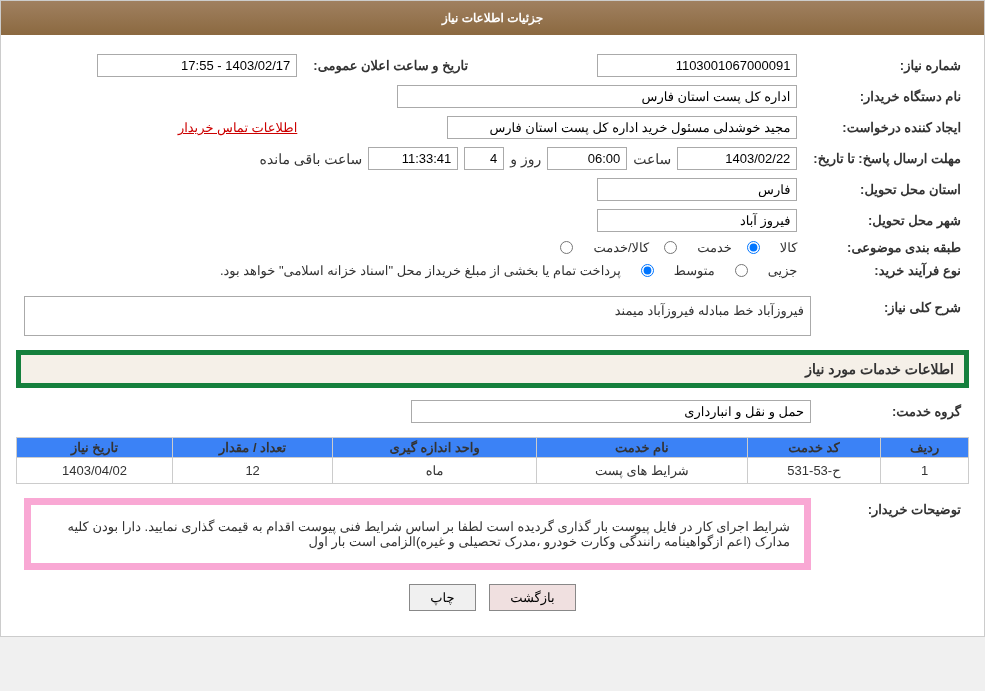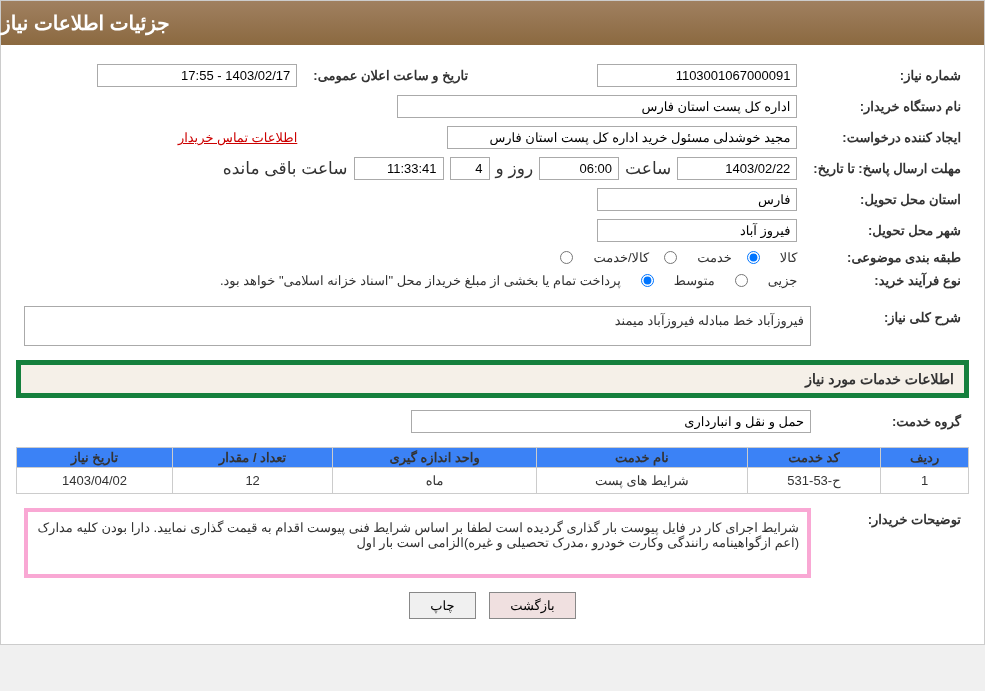--- a/index.html
+++ b/index.html
@@ -12,23 +12,23 @@
     }
     .page-wrapper {
       max-width: 985px;
       margin: 0 auto;
       background: #fff;
       border: 1px solid #ccc;
     }
     .header-bar {
       background: linear-gradient(to bottom, #a08060, #8b6940);
       color: #fff;
-      text-align: left;
+      text-align: center;
       padding: 10px 0;
-      font-size: 20px;
+      font-size: 12px;
       font-weight: bold;
     }
     .content-area {
       padding: 15px;
     }
     .info-table {
       width: 100%;
       border-collapse: collapse;
       margin-bottom: 10px;
     }
@@ -63,21 +63,21 @@
     .input-field-large {
       width: 400px;
     }
     .inline-row {
       display: flex;
       align-items: center;
       gap: 6px;
       direction: rtl;
     }
     .inline-label {
-      font-size: 17px;
+      font-size: 14px;
       color: #333;
     }
     .link-text {
       color: #c00;
       text-decoration: underline;
       cursor: pointer;
     }
     .section-header {
       background: #f5f0e8;
       border: 5px solid #15803d;
@@ -98,22 +98,22 @@
       padding: 2px 8px;
       text-align: center;
       font-weight: bold;
     }
     .service-table td {
       border: 1px solid #ccc;
       padding: 5px 8px;
       text-align: center;
     }
     .notes-box {
-      border: 4px solid #f9a8d4;
-      padding: 8px;
+      border: 7px solid #f9a8d4;
+      padding: 14px;
       background: #fff;
       min-height: 70px;
       font-size: 13px;
       direction: rtl;
       text-align: right;
     }
     .buttons-row {
       text-align: center;
       margin-top: 0;
       margin-bottom: 10px;

